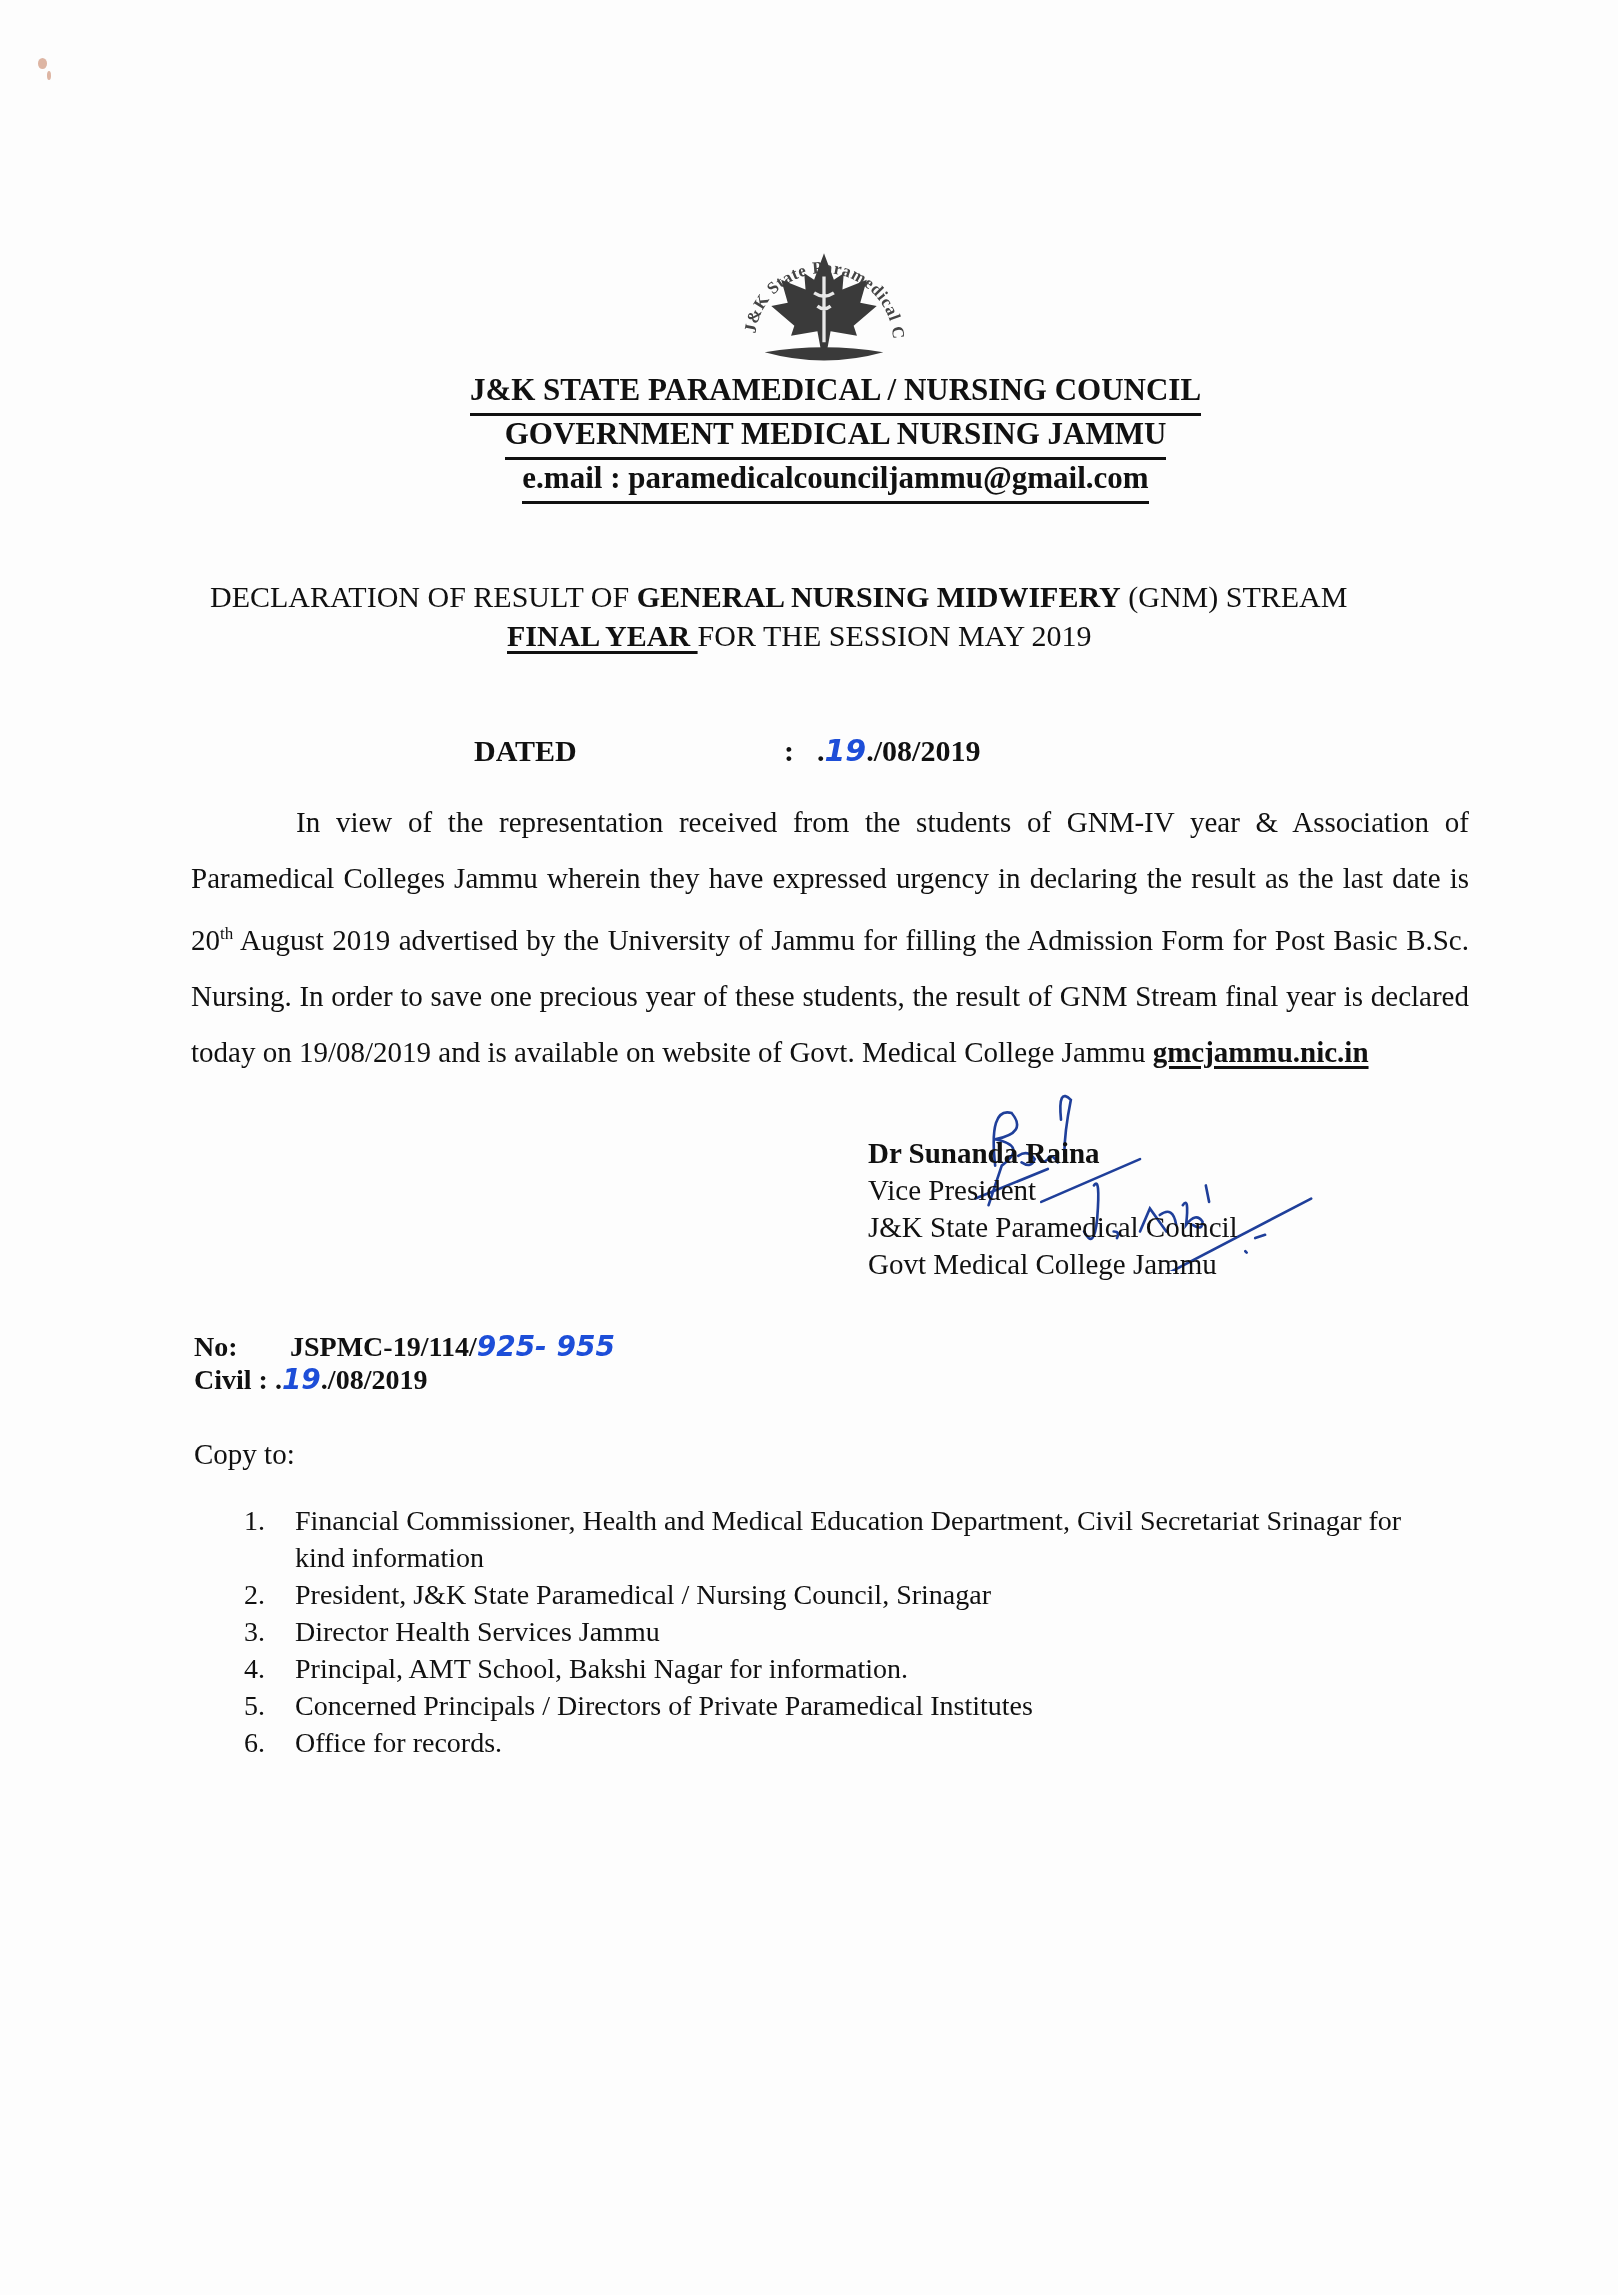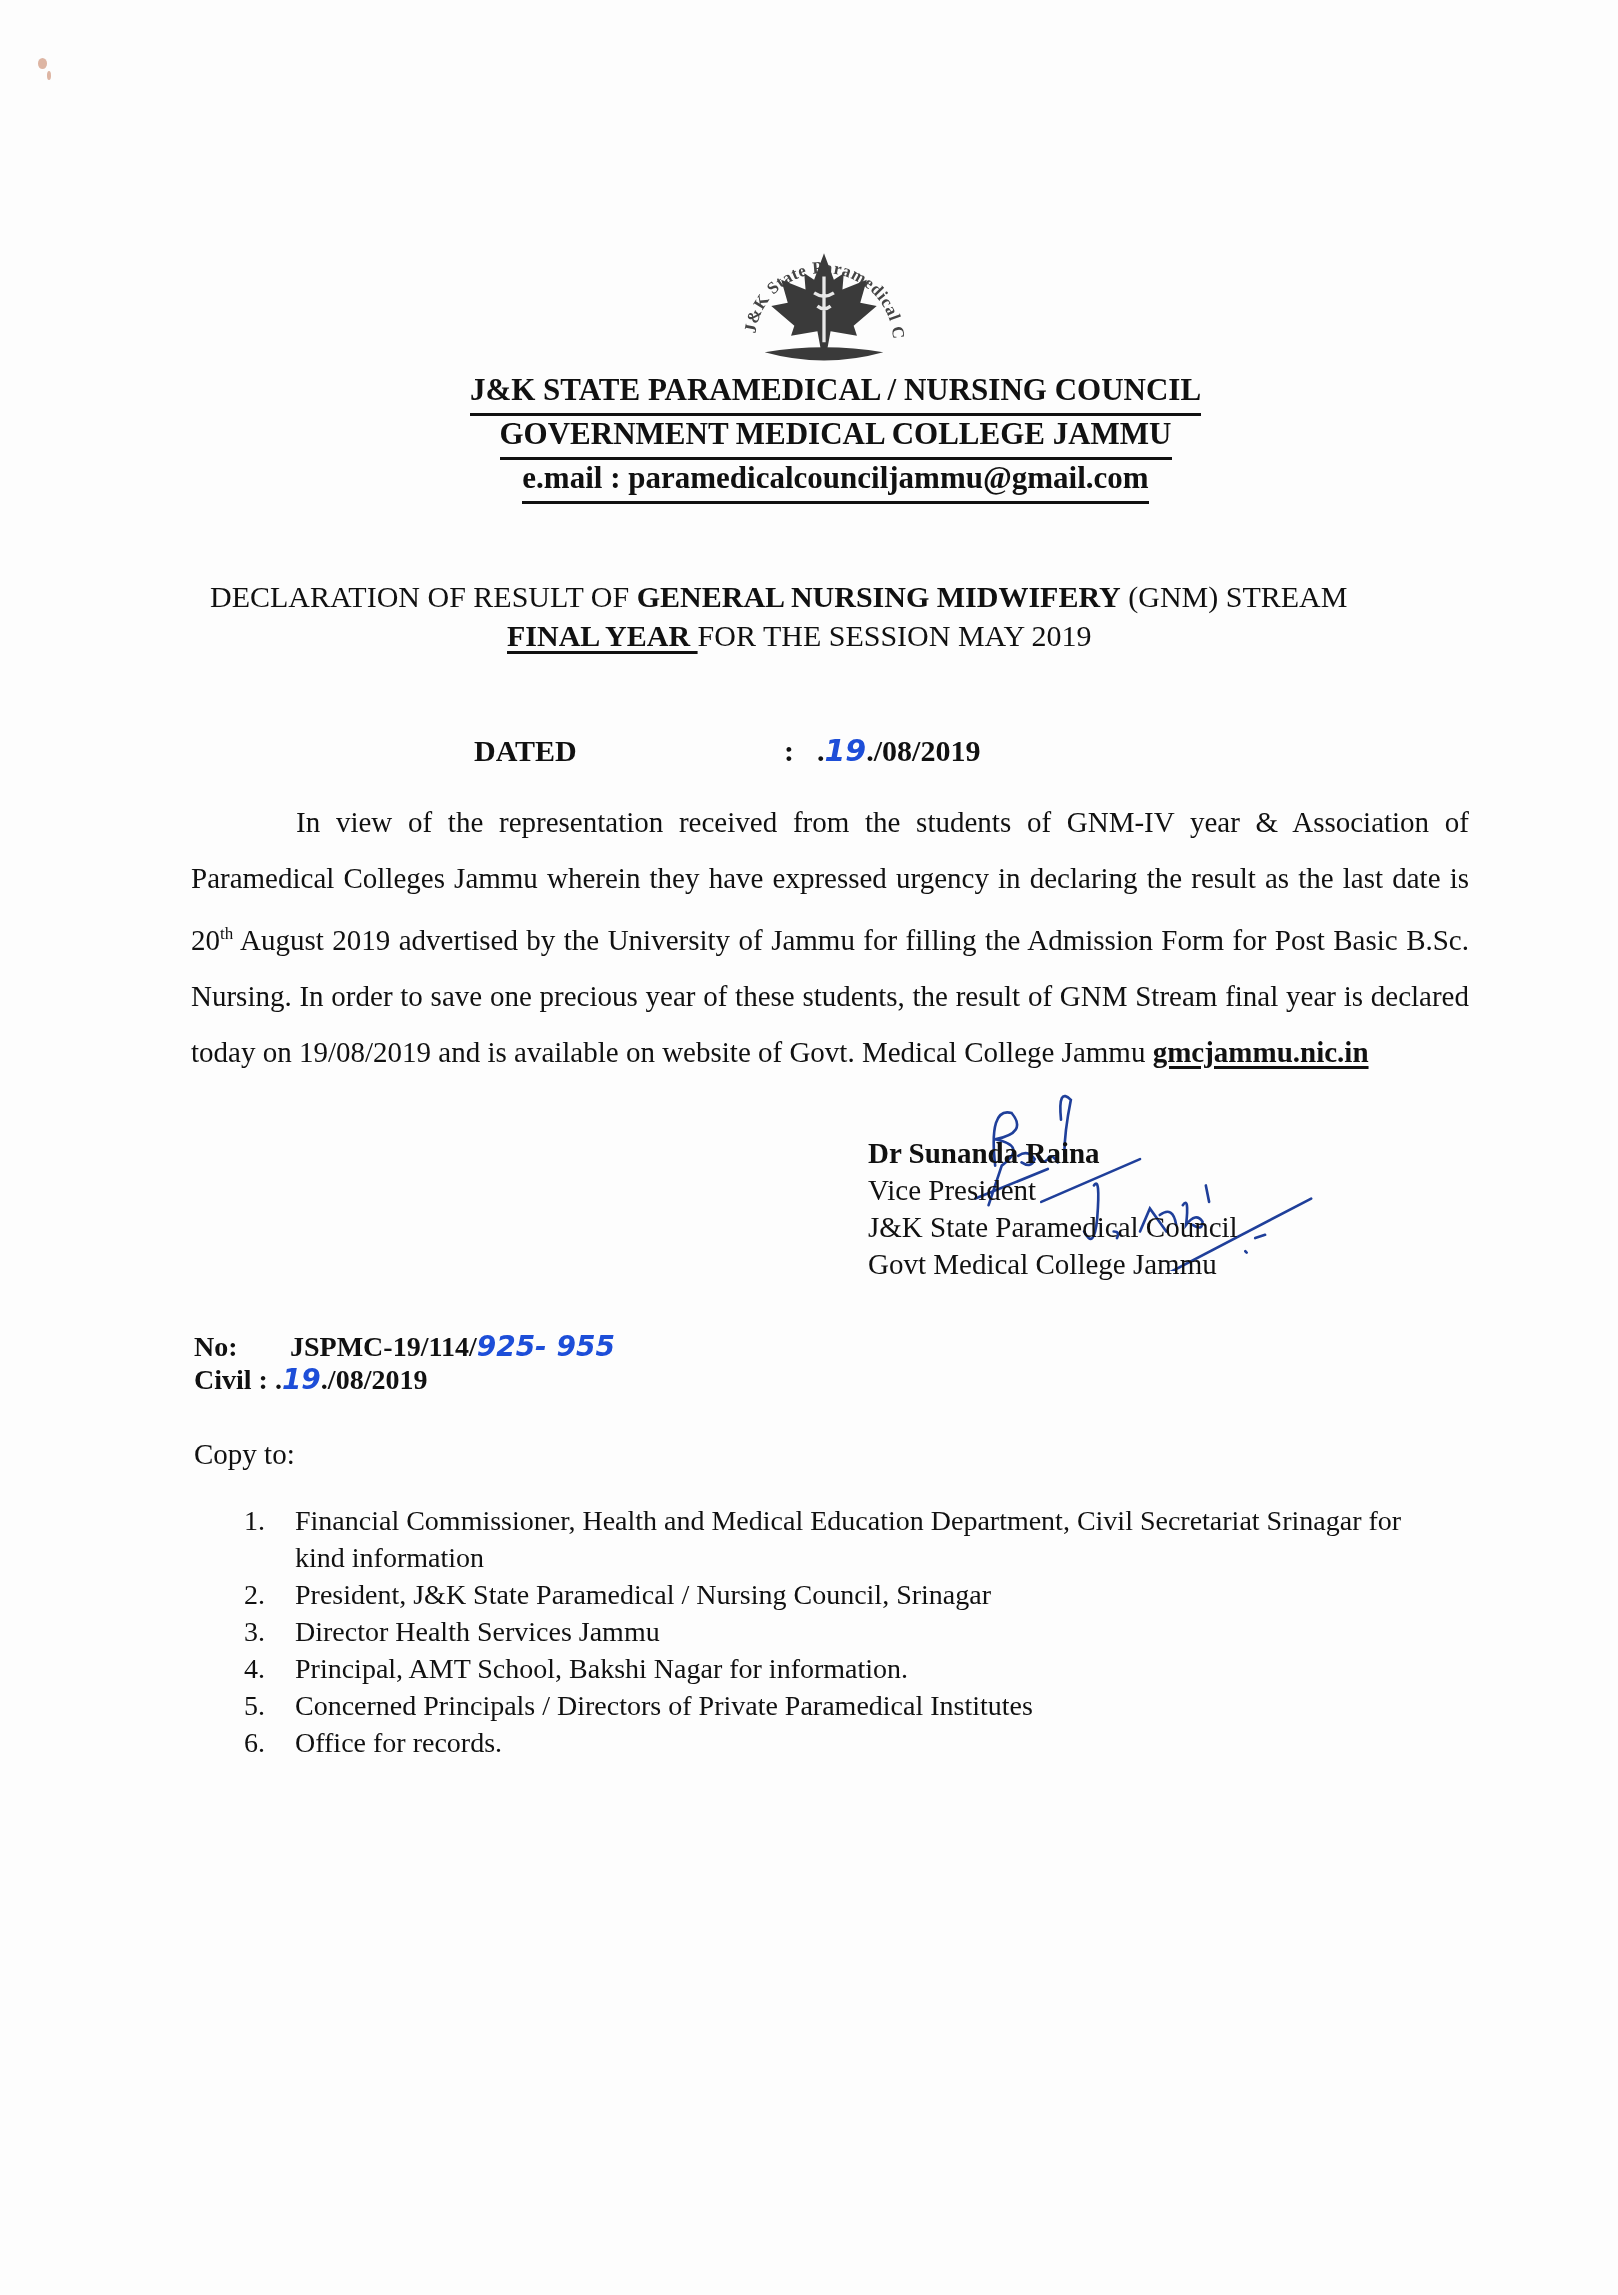--- a/index.html
+++ b/index.html
@@ -75,21 +75,21 @@
     </defs>
     <text font-family="Liberation Serif, serif" font-size="26" font-weight="bold" fill="#444" letter-spacing="1">
       <textPath href="#ringArc" startOffset="4%">J&amp;K State Paramedical Council</textPath>
     </text>
     <path d="M150 40 L165 80 L180 70 L178 95 L215 80 L205 115 L230 120 L195 150 L200 165 L160 158 L155 185 L145 185 L140 158 L100 165 L105 150 L70 120 L95 115 L85 80 L122 95 L120 70 L135 80 Z" fill="#3a3a3a"></path>
     <path d="M150 75 L150 175 M135 100 Q150 110 165 100 M140 120 Q150 128 160 120" stroke="#e8e8e8" stroke-width="5" fill="none"></path>
     <path d="M60 190 Q150 175 240 190 Q150 215 60 190 Z" fill="#3a3a3a"></path>
   </svg>
 
   <div class="abs hdr hdr1"><span>J&amp;K STATE PARAMEDICAL / NURSING COUNCIL</span></div>
-  <div class="abs hdr hdr2"><span>GOVERNMENT MEDICAL COLLEGE JAMMU</span></div>
+  <div class="abs hdr hdr2"><span>GOVERNMENT MEDICAL NURSING JAMMU</span></div>
   <div class="abs hdr hdr3"><span>e.mail : paramedicalcounciljammu@gmail.com</span></div>
 
   <div class="abs title1">
     <span>DECLARATION OF RESULT OF </span><span class="b">GENERAL NURSING MIDWIFERY</span><span> (GNM) STREAM</span>
   </div>
   <div class="abs title2">
     <span class="b u">FINAL YEAR </span><span>FOR THE SESSION MAY 2019</span>
   </div>
 
   <div class="abs notif notif2">

